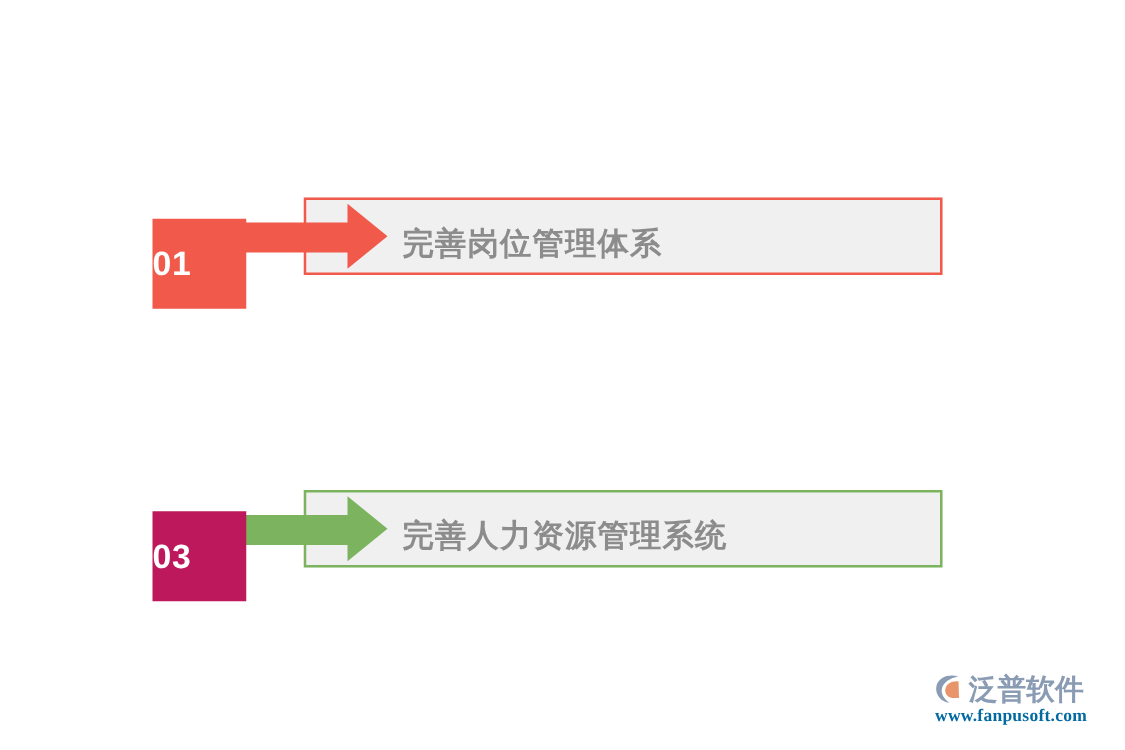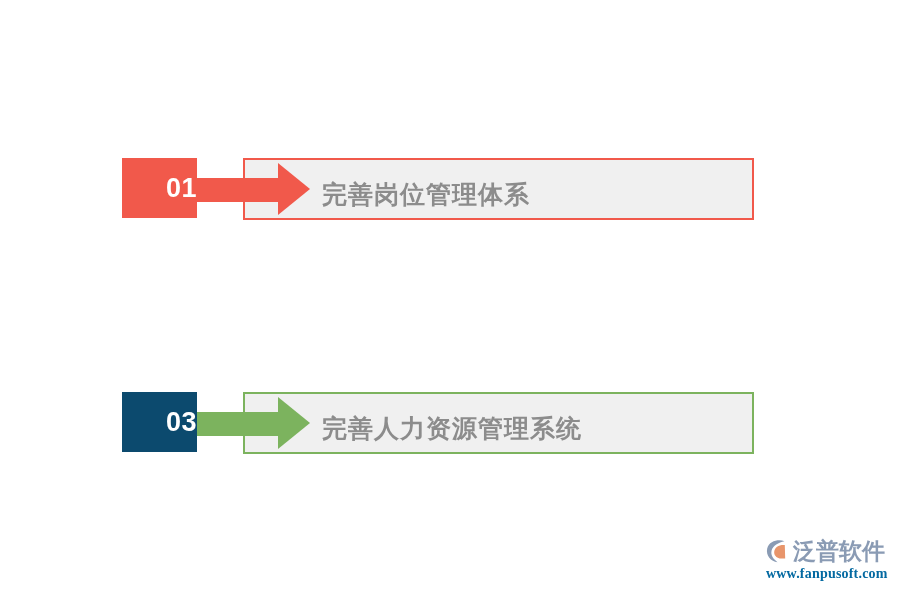--- a/index.html
+++ b/index.html
@@ -38,26 +38,26 @@
     height: 62px;
     background: #f0f0f0;
     border: 2px solid #cccccc;
     box-sizing: border-box;
   }
 
   
   .step-badge {
     position: absolute;
     left: 0;
-    top: 0;
+    top: 17px;
     width: 75px;
-    height: 60px;
+    height: 72px;
     display: flex;
     align-items: center;
-    justify-content: flex-end;
+    justify-content: flex-start;
   }
   .step-badge-num {
     color: #ffffff;
     font-size: 27px;
     font-weight: bold;
     letter-spacing: 0.5px;
     line-height: 1;
     user-select: none;
   }
 
@@ -99,21 +99,21 @@
   }
 
   
   .row-0 { top: 158px; }
   .row-1 { top: 275px; }
   .row-2 { top: 392px; }
 
   
   #logo {
     position: absolute;
-    left: 764px;
+    left: 746px;
     top: 538px;
     width: 122px;
     height: 50px;
     text-decoration: underline;
   }
   .logo-row {
     position: absolute;
     left: 0;
     top: 0;
     display: flex;
@@ -157,21 +157,21 @@
       <span class="step-badge-num">01</span>
     </div>
     <div class="step-label" style="color: rgb(140, 140, 140);">完善岗位管理体系</div>
   </div>
 
 
   <div class="step-row row-2">
     <div class="step-panel" style="border-color: rgb(124, 179, 94); background: rgb(240, 240, 240);"></div>
     <div class="step-shaft" style="background: rgb(124, 179, 94);"></div>
     <div class="step-head" style="border-left-color: rgb(124, 179, 94);"></div>
-    <div class="step-badge" style="background: #0c4a6e;">
+    <div class="step-badge" style="background: #be185d;">
       <span class="step-badge-num">03</span>
     </div>
     <div class="step-label" style="color: rgb(140, 140, 140);">完善人力资源管理系统</div>
   </div>
 
   <div id="logo">
     <div class="logo-row">
       <span class="logo-mark">
         <svg width="26" height="26" viewBox="0 0 26 26">
           <path d="M20.5 3.2 C14.5 1.0 5.0 3.0 3.2 10.5 C1.6 17.5 7.0 23.5 13.5 24.2

